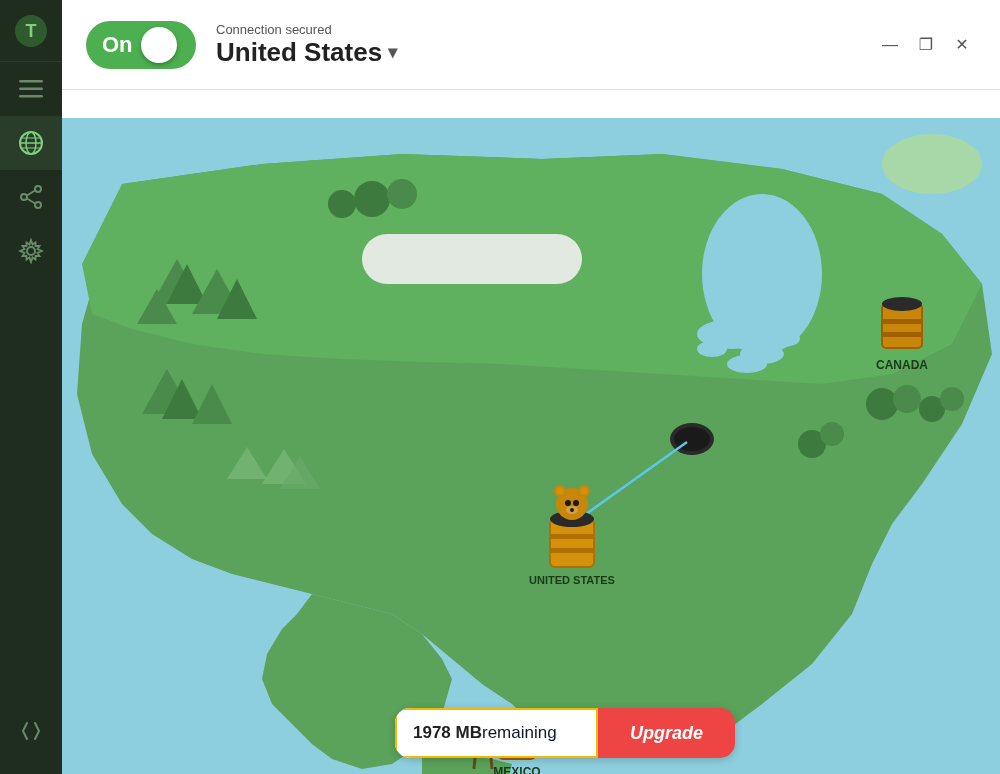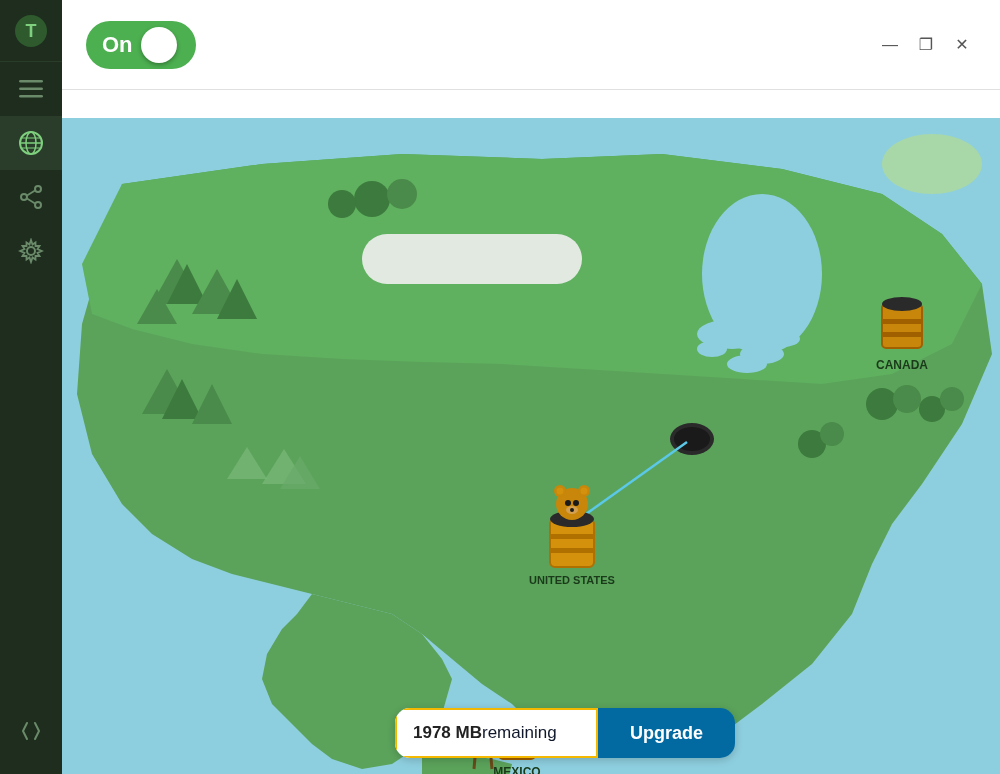--- a/index.html
+++ b/index.html
@@ -140,29 +140,30 @@
       margin-top: 28px;
     }
 
     
     .map-svg {
       position: absolute;
       top: 0; left: 0;
       width: 100%; height: 100%;
     }
     .upgrade-btn {
-      background: #0369a1;
+      background: #ef4444;
       color: #fff;
       font-size: 18px;
       font-weight: 600;
       border: none;
       padding: 12px 32px;
       cursor: pointer;
       height: 100%;
       border-radius: 0 4px 4px 0;
+      font-style: italic;
     }
     .bottom-bar-inner {
       display: flex;
       width: 340px;
       height: 50px;
       position: absolute;
       bottom: 16px;
       left: 50%;
       transform: translateX(-40%);
       border-radius: 15px;
@@ -229,20 +230,27 @@
     </div>
   </div>
 </div>
 
 <div class="main">
 
   <div class="header">
     <div class="toggle-container">
       <span class="toggle-label">On</span>
       <div class="toggle-knob"></div>
+    </div>
+    <div class="header-info">
+      <div class="connection-status">Connection secured</div>
+      <div class="location-row">
+        <span>United States</span>
+        <span class="chevron-down">▾</span>
+      </div>
     </div>
     <div class="window-controls">
       <div class="win-btn">—</div>
       <div class="win-btn">❐</div>
       <div class="win-btn close">✕</div>
     </div>
   </div>
 
   <div class="map-area">
     <svg class="map-svg" viewBox="0 0 938 684" xmlns="http://www.w3.org/2000/svg" preserveAspectRatio="xMidYMid slice">

